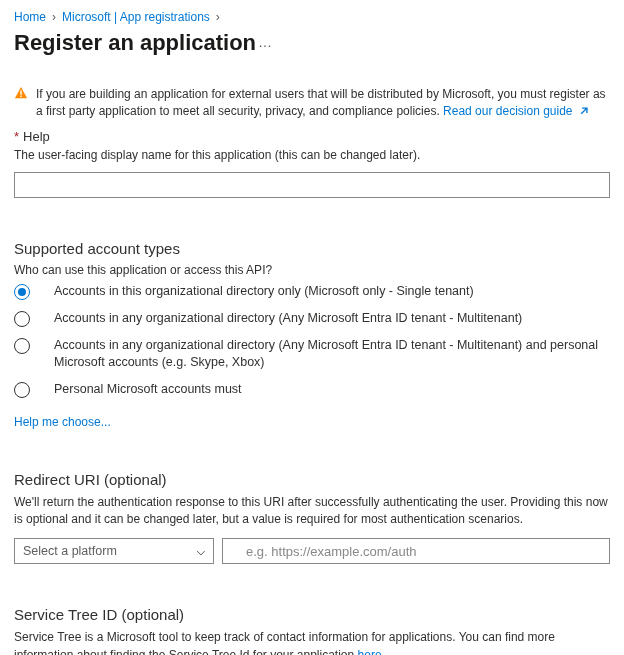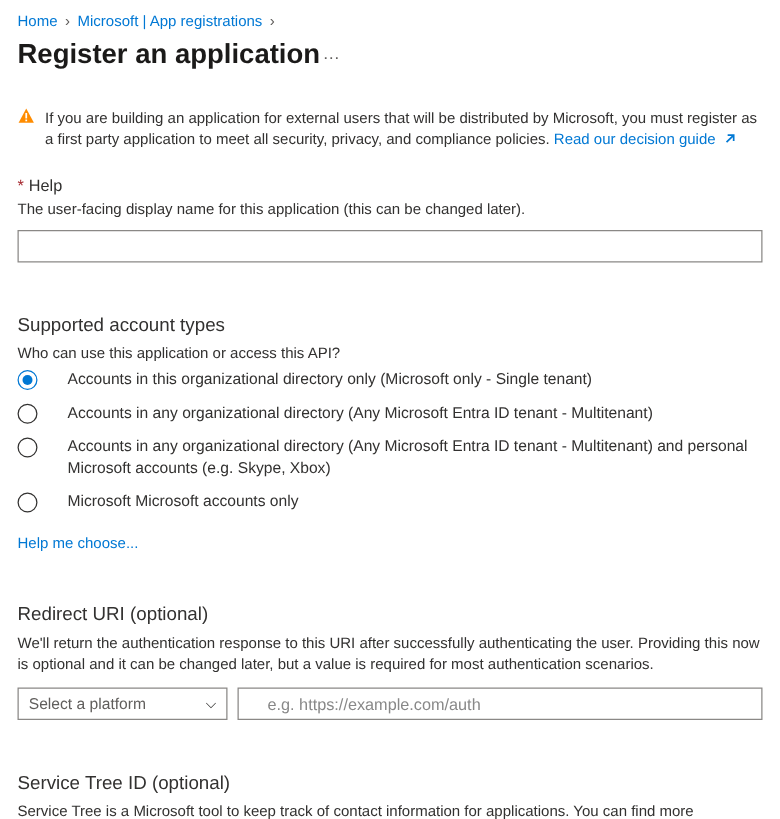--- a/index.html
+++ b/index.html
@@ -14,21 +14,21 @@
   }
   a { color: #0078d4; text-decoration: none; cursor: pointer; }
 
   .breadcrumb { font-size: 12px; margin-bottom: 4px; display: flex; align-items: center; gap: 6px; }
   .breadcrumb .sep { color: #605e5c; }
 
   .title-row { display: flex; align-items: center; gap: 2px; margin-bottom: 30px; }
   h1 { font-size: 22px; font-weight: 600; margin: 2px 0 0 0; color: #1b1a19; }
   .dots { color: #605e5c; font-size: 14px; letter-spacing: 1px; }
 
-  .alert { display: flex; gap: 8px; margin-bottom: 18px; font-size: 12px; line-height: 1.45; }
+  .alert { display: flex; gap: 8px; margin-bottom: 6px; font-size: 12px; line-height: 1.45; }
   .alert .icon { flex: 0 0 auto; }
   .warn-triangle { width: 14px; height: 14px; }
 
   .field-label { font-size: 13px; margin-bottom: 4px; }
   .req { color: #a4262c; margin-right: 4px; }
   .field-help { font-size: 12px; color: #323130; margin-bottom: 10px; }
 
   input[type=text] {
     width: 100%;
     padding: 4px 23px;
@@ -48,21 +48,21 @@
   .radio { width: 16px; height: 16px; border-radius: 50%; border: 1px solid #323130; flex: 0 0 auto; display:flex; align-items:center; justify-content:center; margin-top:1px; cursor:pointer; }
   .radio.selected { border-color: #0078d4; }
   .radio.selected::after { content:""; width:8px; height:8px; border-radius:50%; background:#0078d4; }
 
   .link-sm { font-size: 12px; }
 
   .redirect-desc, .service-desc { font-size: 12px; line-height: 1.45; margin-bottom: 10px; }
 
   .redirect-row { display: flex; gap: 8px; }
   .platform-select {
-    width: 168px; height: 26px;
+    width: 200px; height: 26px;
     border: 1px solid #8a8886;
     display: flex; align-items: center; justify-content: space-between;
     padding: 0 8px; font-size: 12.5px; color: #605e5c;
     cursor: pointer; background: #fff;
   }
   .platform-select .chev { font-size: 11px; color: #323130; }
   .redirect-row input[type=text] { flex: 1; }
 
   .ext-icon { display:inline-block; vertical-align: -2px; margin-left: 2px; }
 </style>
@@ -126,21 +126,21 @@
   <div class="radio-item">
     <span class="radio"></span>
     <span>Accounts in any organizational directory (Any Microsoft Entra ID tenant - Multitenant)</span>
   </div>
   <div class="radio-item">
     <span class="radio"></span>
     <span>Accounts in any organizational directory (Any Microsoft Entra ID tenant - Multitenant) and personal Microsoft accounts (e.g. Skype, Xbox)</span>
   </div>
   <div class="radio-item">
     <span class="radio"></span>
-    <span>Microsoft Microsoft accounts only</span>
+    <span>Personal Microsoft accounts must</span>
   </div>
 </div>
 
 <a class="link-sm">Help me choose...</a>
 
 
 <div class="section-head">Redirect URI (optional)</div>
 <div class="redirect-desc">We'll return the authentication response to this URI after successfully authenticating the user. Providing this now is optional and it can be changed later, but a value is required for most authentication scenarios.</div>
 <div class="redirect-row">
   <div class="platform-select">

